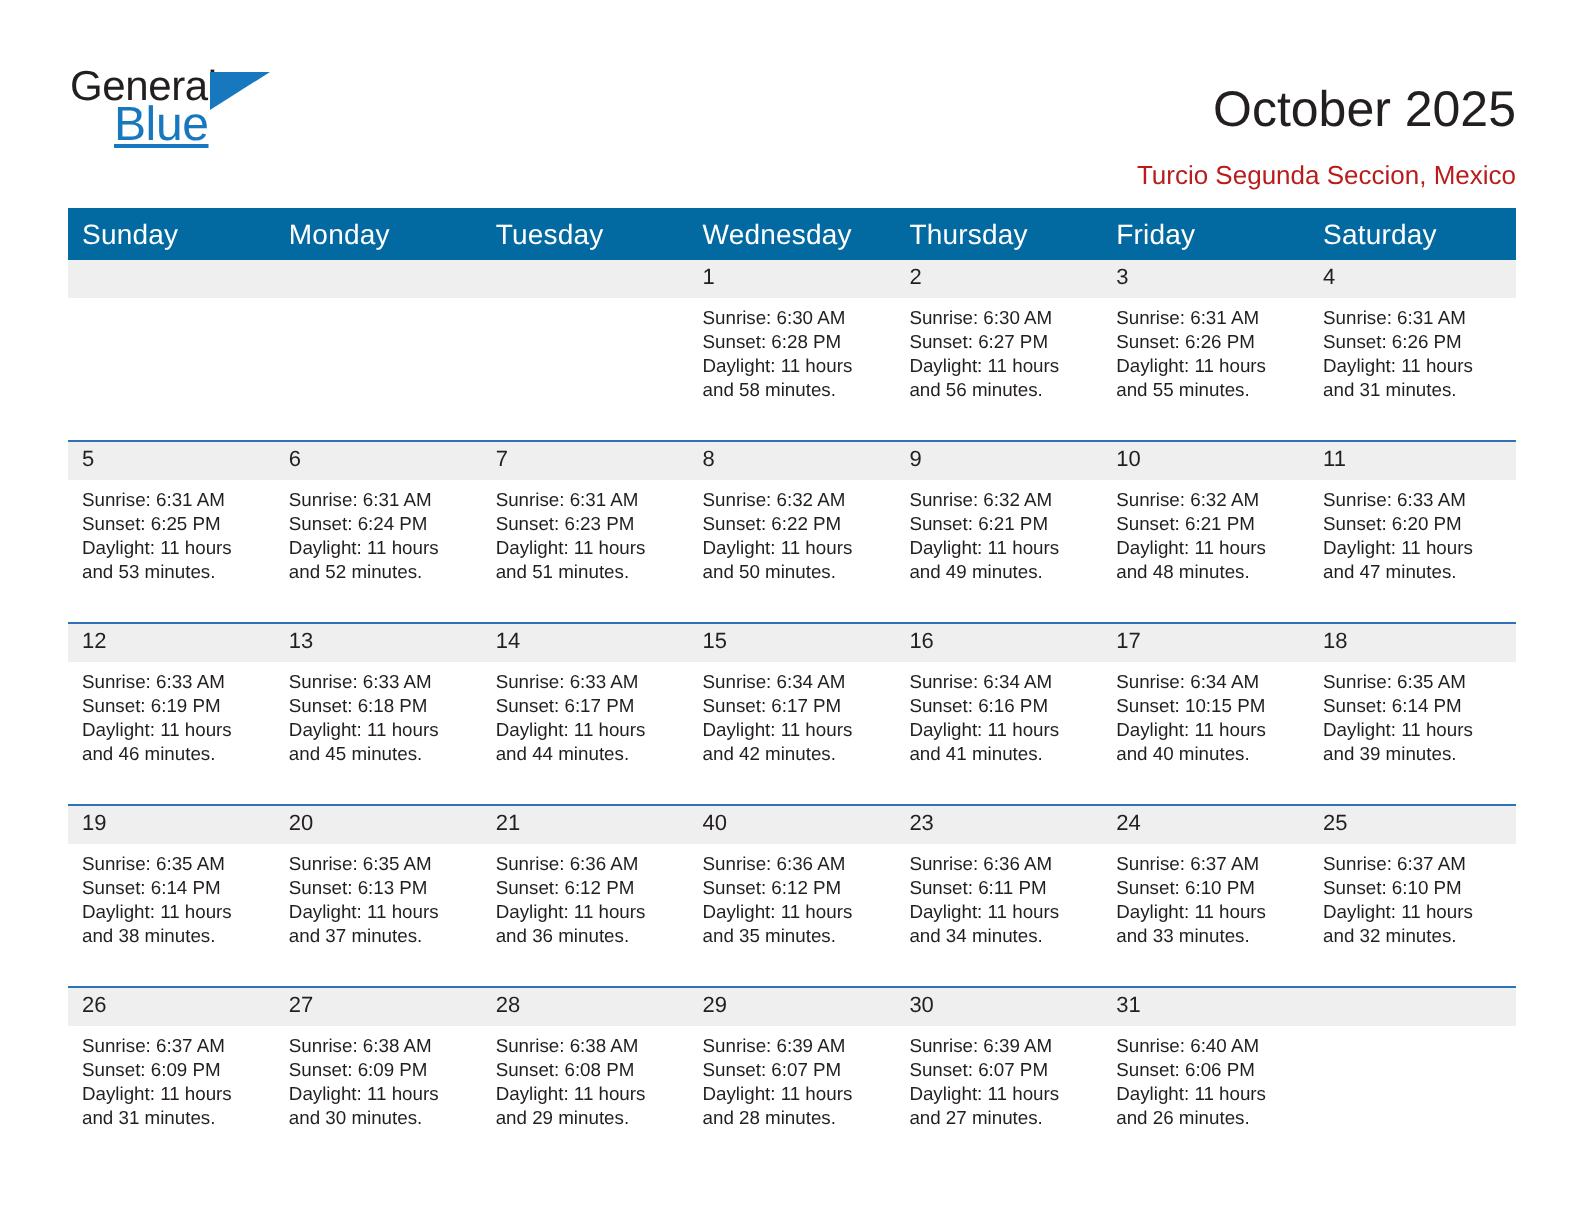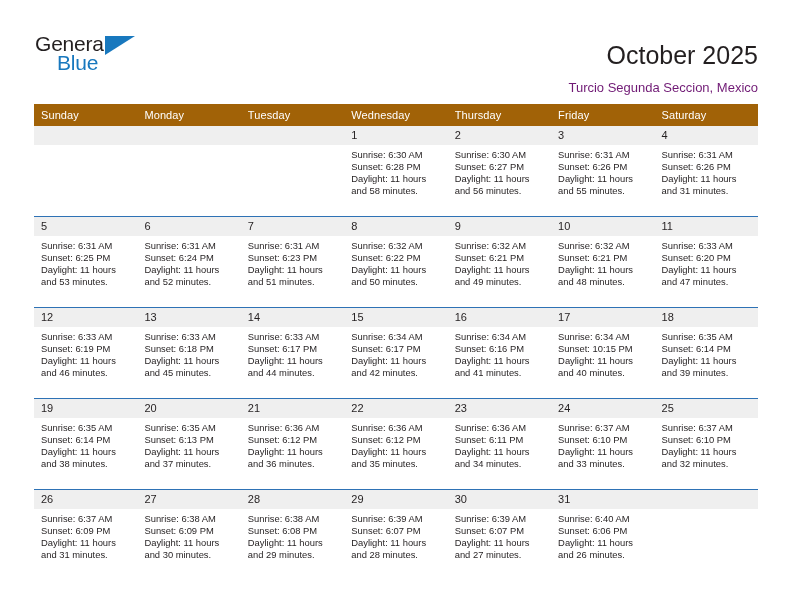--- a/index.html
+++ b/index.html
@@ -43,25 +43,26 @@
     font-size: 21px;
     line-height: 21px;
     color: #231f20;
     letter-spacing: -0.2px;
     white-space: nowrap;
   }
   .logo-blue {
     position: absolute;
     left: 22px;
     top: 19px;
-    font-size: 21px;
+    font-size: 24px;
     line-height: 21px;
     color: #1878be;
     letter-spacing: -0.2px;
     white-space: nowrap;
+    text-decoration: underline;
   }
   .logo-tri {
     position: absolute;
     left: 70px;
     top: 3px;
     width: 0;
     height: 0;
     border-left: 30px solid #1878be;
     border-bottom: 19px solid transparent;
   }
@@ -75,38 +76,38 @@
     font-size: 25px;
     line-height: 30px;
     color: #231f20;
     font-weight: normal;
     margin: 0;
     white-space: nowrap;
   }
   .cal-subtitle {
     font-size: 13px;
     line-height: 18px;
-    color: #701a75;
+    color: #b91c1c;
     margin: 9px 0 0 0;
     white-space: nowrap;
   }
 
   
   .calendar {
     position: absolute;
     left: 34px;
     top: 104px;
     width: 724px;
     border-collapse: collapse;
     table-layout: fixed;
   }
   .calendar th {
-    background: #a16207;
+    background: #0369a1;
     color: #ffffff;
-    font-size: 11px;
+    font-size: 14px;
     font-weight: normal;
     text-align: left;
     padding: 5px 0 5px 7px;
     height: 12px;
     letter-spacing: 0.1px;
     margin-left: 36px;
   }
   .calendar td {
     vertical-align: top;
     padding: 0;
@@ -425,21 +426,21 @@
               <div class="dayinfo">
                 <div>Sunrise: 6:36 AM</div>
                 <div>Sunset: 6:12 PM</div>
                 <div>Daylight: 11 hours</div>
                 <div>and 36 minutes.</div>
               </div>
             </div>
           </td>
           <td>
             <div class="daycell">
-              <div class="daynum">22</div>
+              <div class="daynum">40</div>
               <div class="dayinfo">
                 <div>Sunrise: 6:36 AM</div>
                 <div>Sunset: 6:12 PM</div>
                 <div>Daylight: 11 hours</div>
                 <div>and 35 minutes.</div>
               </div>
             </div>
           </td>
           <td>
             <div class="daycell">

